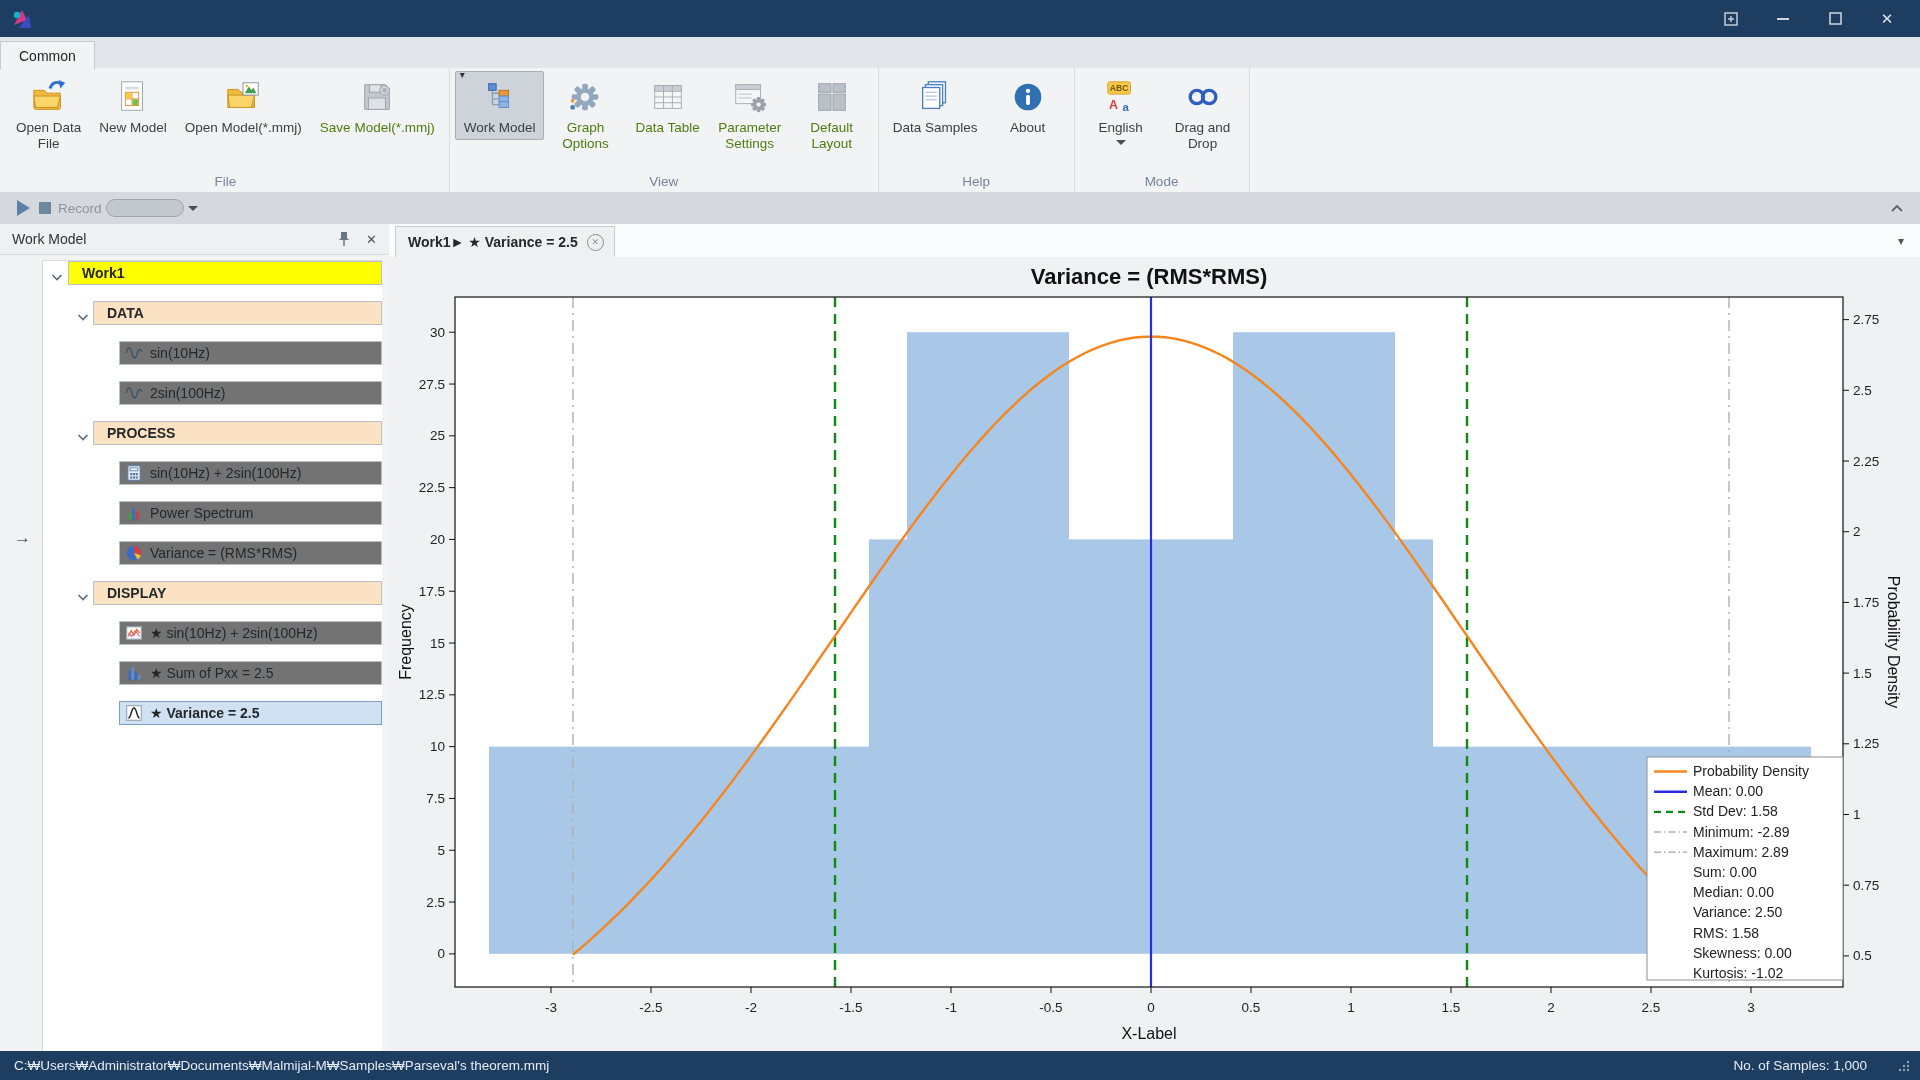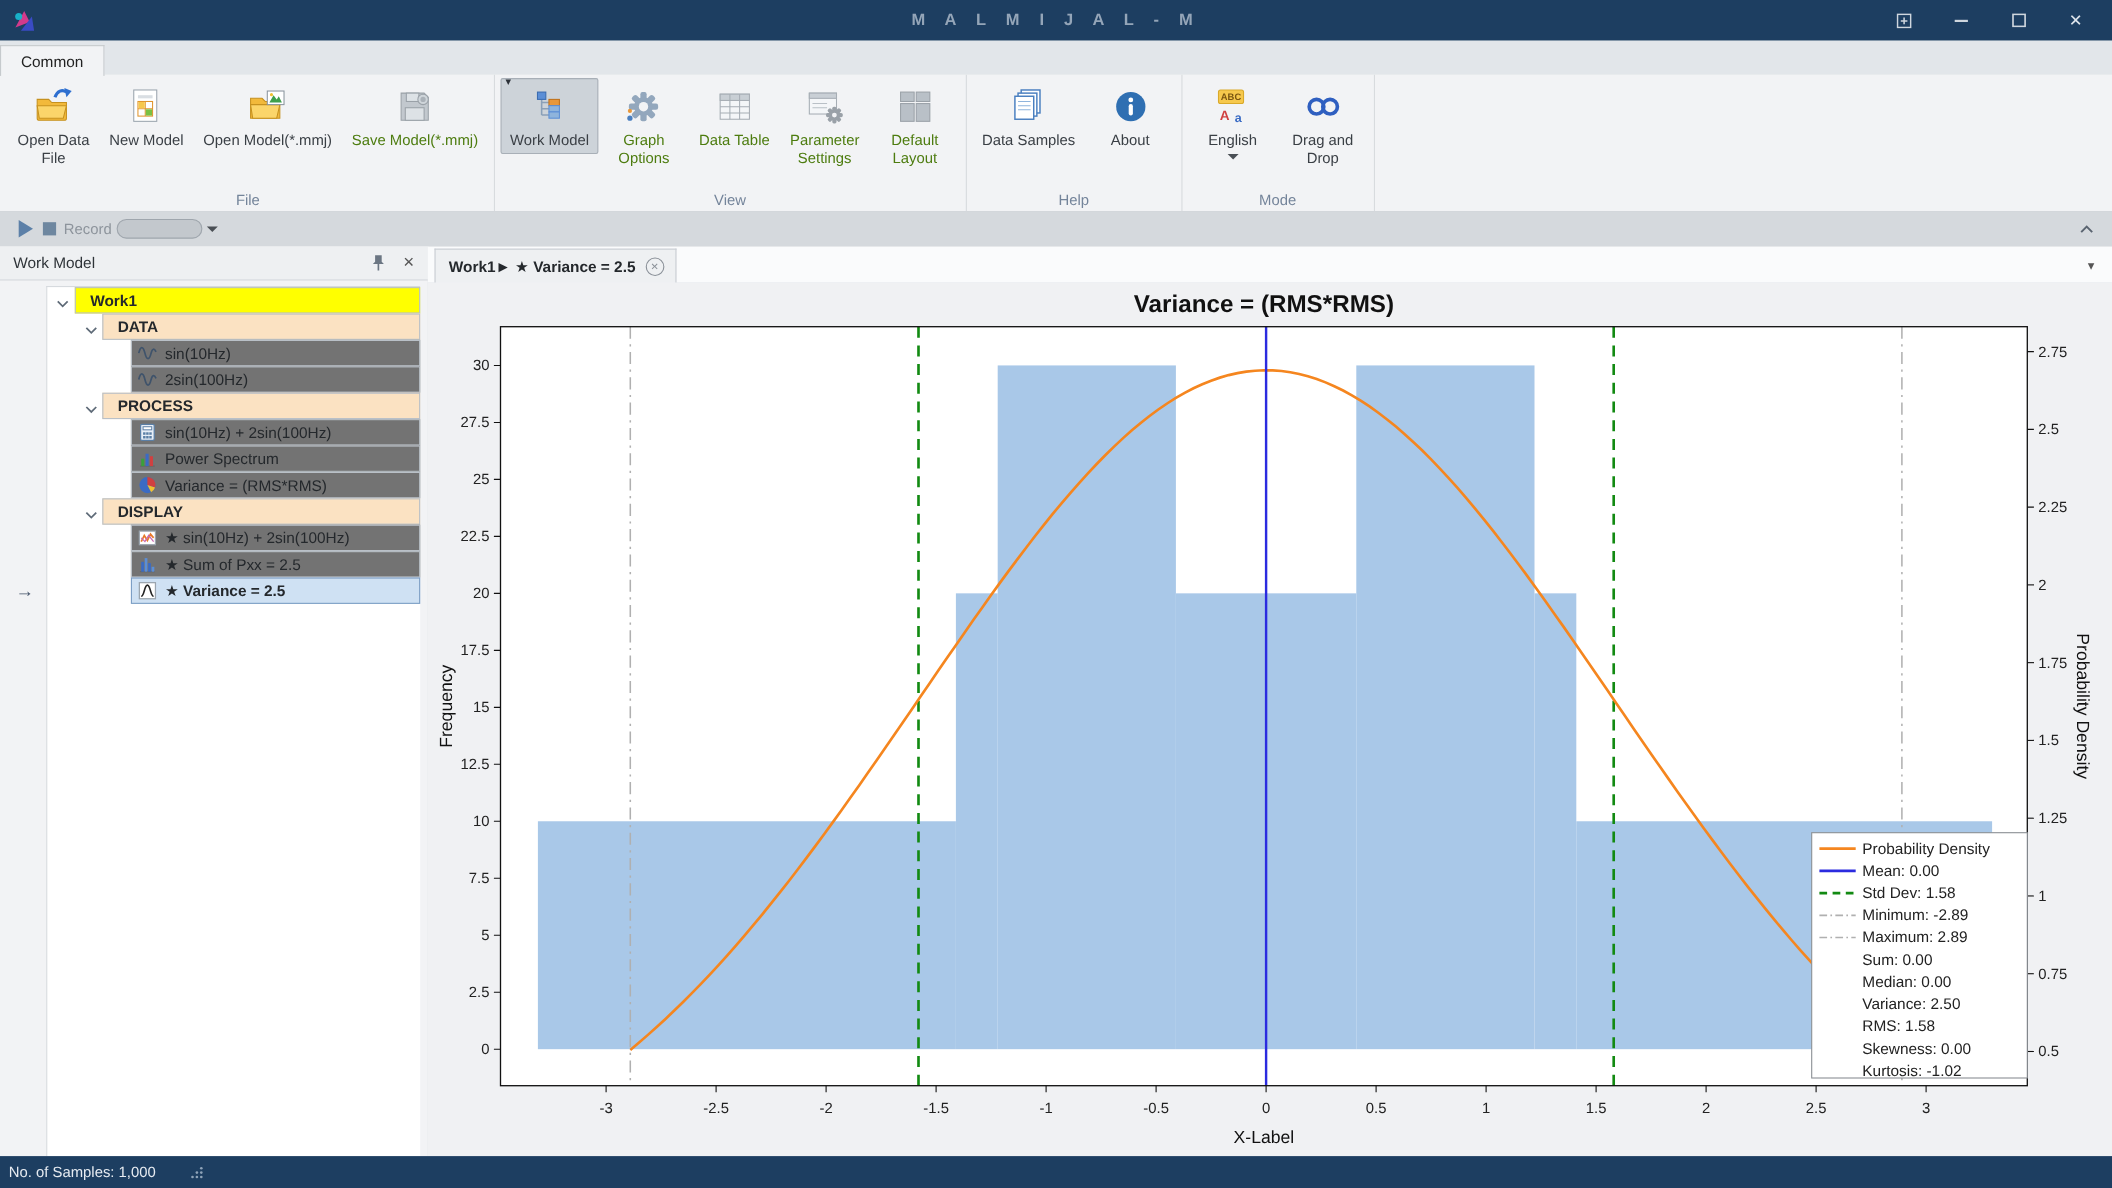--- a/index.html
+++ b/index.html
@@ -45,21 +45,21 @@
   .ribbon-collapse{margin-left:auto;margin-right:16px;display:flex;align-items:center;}
 
   
   .left-panel{position:absolute;top:224px;left:0;width:389px;bottom:29px;background:#f2f3f5;border-right:1px solid #c6cacd;}
   .panel-header{position:absolute;top:0;left:0;right:0;height:30px;background:#eef0f2;border-bottom:1px solid #d6dade;
                 display:flex;align-items:center;padding:0 12px;font-size:14px;color:#2e3338;}
   .panel-title{flex:1;}
   .panel-pin{margin-right:16px;display:flex;align-items:center;}
   .panel-close{color:#555;font-size:13px;}
   .tree{position:absolute;left:42px;width:339px;top:36px;bottom:0;background:#fff;border-left:1px solid #d6dade;border-top:1px solid #d6dade;}
-  .trow{position:relative;height:24px;}
+  .trow{position:relative;height:40px;}
   .expander{position:absolute;top:7px;width:14px;height:10px;}
   .expander.root{left:8px;} .expander.section{left:34px;}
   .tbox{position:absolute;top:0;height:22px;right:0;border:1px solid #b9c0c7;background:#737373;display:flex;align-items:center;font-size:14px;color:#24282c;}
   .tbox.root{left:25px;background:#ffff00;font-weight:bold;padding-left:13px;}
   .tbox.section{left:50px;background:#fbe2c2;font-weight:bold;padding-left:13px;}
   .tbox.leaf{left:76px;padding-left:4px;}
   .tbox.selected{background:#cfe1f3;border-color:#7d9fc5;font-weight:bold;}
   .titem-icon{width:20px;height:20px;display:flex;align-items:center;justify-content:center;margin-right:6px;flex:0 0 auto;}
   .titem-icon svg{width:18px;height:18px;}
   .tlabel{white-space:nowrap;}
@@ -90,21 +90,20 @@
 <div class="app">
 
   <div class="titlebar">
     <span class="tb-logo">
       <svg viewBox="0 0 24 24">
           <path d="M4 18 L12 3 L17 13 Z" fill="#d23a8c"></path>
           <path d="M9 21 L19 8 L21 21 Z" fill="#3a4bc4"></path>
           <circle cx="7" cy="8" r="3.2" fill="#18b0c8"></circle>
         </svg>
     </span>
-    <span class="tb-title">M A L M I J A L - M</span>
     <span class="tb-controls">
       <span class="tb-btn">
         <svg width="14" height="14" viewBox="0 0 14 14">
             <rect x="1" y="1" width="12" height="12" fill="none" stroke="#cfd6de" stroke-width="1.4"></rect>
             <line x1="7" y1="4" x2="7" y2="10" stroke="#cfd6de" stroke-width="1.4"></line>
             <line x1="4" y1="7" x2="10" y2="7" stroke="#cfd6de" stroke-width="1.4"></line>
           </svg>
       </span>
       <span class="tb-btn">
           <span class="tb-min"></span>
@@ -606,20 +605,21 @@
           <text x="1304" y="640.2" font-size="14" fill="#222">Median: 0.00</text>
           <text x="1304" y="660.4" font-size="14" fill="#222">Variance: 2.50</text>
           <text x="1304" y="680.6" font-size="14" fill="#222">RMS: 1.58</text>
           <text x="1304" y="700.8" font-size="14" fill="#222">Skewness: 0.00</text>
           <text x="1304" y="721" font-size="14" fill="#222">Kurtosis: -1.02</text>
         </svg>
     </div>
   </div>
 
   <div class="statusbar">
+    <span class="sb-path">C:₩Users₩Administrator₩Documents₩Malmijal-M₩Samples₩Parseval's theorem.mmj</span>
     <span class="sb-samples">No. of Samples: 1,000</span>
     <span class="grip">
       <svg width="13" height="13" viewBox="0 0 13 13">
           <g fill="#8fa3b8">
             <circle cx="11" cy="3" r="1.2"></circle>
             <circle cx="11" cy="7" r="1.2"></circle>
             <circle cx="11" cy="11" r="1.2"></circle>
             <circle cx="7" cy="7" r="1.2"></circle>
             <circle cx="7" cy="11" r="1.2"></circle>
             <circle cx="3" cy="11" r="1.2"></circle>

